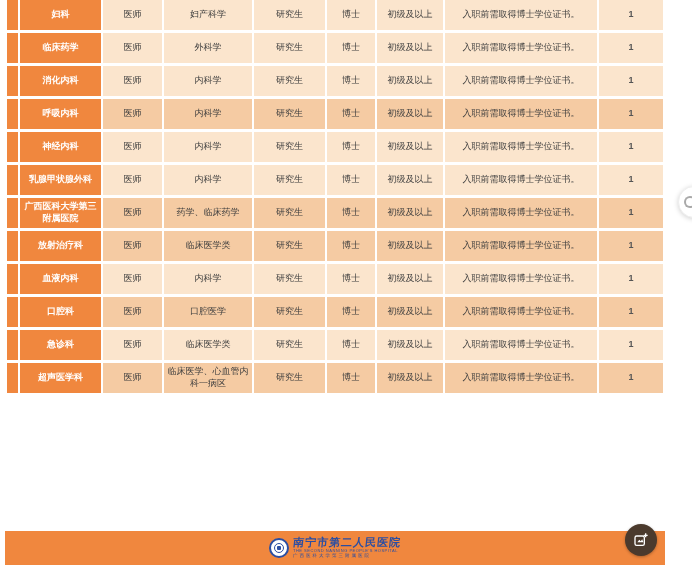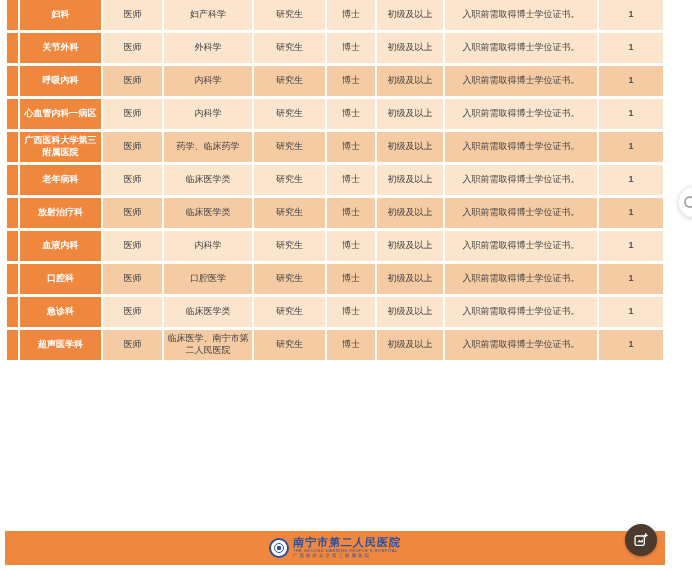--- a/index.html
+++ b/index.html
@@ -139,122 +139,133 @@
       <td class="data">医师</td>
       <td class="data">妇产科学</td>
       <td class="data">研究生</td>
       <td class="data">博士</td>
       <td class="data">初级及以上</td>
       <td class="data">入职前需取得博士学位证书。</td>
       <td class="data count">1</td>
     </tr>
         <tr class="light">
       <td class="strip"></td>
-      <td class="dept">关节外科</td>
+      <td class="dept">临床药学</td>
       <td class="data">医师</td>
       <td class="data">外科学</td>
       <td class="data">研究生</td>
       <td class="data">博士</td>
       <td class="data">初级及以上</td>
       <td class="data">入职前需取得博士学位证书。</td>
       <td class="data count">1</td>
     </tr>
+        <tr class="light">
+      <td class="strip"></td>
+      <td class="dept">消化内科</td>
+      <td class="data">医师</td>
+      <td class="data">内科学</td>
+      <td class="data">研究生</td>
+      <td class="data">博士</td>
+      <td class="data">初级及以上</td>
+      <td class="data">入职前需取得博士学位证书。</td>
+      <td class="data count">1</td>
+    </tr>
         <tr class="dark">
       <td class="strip"></td>
       <td class="dept">呼吸内科</td>
       <td class="data">医师</td>
       <td class="data">内科学</td>
       <td class="data">研究生</td>
       <td class="data">博士</td>
       <td class="data">初级及以上</td>
       <td class="data">入职前需取得博士学位证书。</td>
       <td class="data count">1</td>
     </tr>
         <tr class="light">
       <td class="strip"></td>
-      <td class="dept">心血管内科一病区</td>
+      <td class="dept">神经内科</td>
+      <td class="data">医师</td>
+      <td class="data">内科学</td>
+      <td class="data">研究生</td>
+      <td class="data">博士</td>
+      <td class="data">初级及以上</td>
+      <td class="data">入职前需取得博士学位证书。</td>
+      <td class="data count">1</td>
+    </tr>
+        <tr class="light">
+      <td class="strip"></td>
+      <td class="dept">乳腺甲状腺外科</td>
       <td class="data">医师</td>
       <td class="data">内科学</td>
       <td class="data">研究生</td>
       <td class="data">博士</td>
       <td class="data">初级及以上</td>
       <td class="data">入职前需取得博士学位证书。</td>
       <td class="data count">1</td>
     </tr>
         <tr class="dark">
       <td class="strip"></td>
       <td class="dept">广西医科大学第三附属医院</td>
       <td class="data">医师</td>
       <td class="data">药学、临床药学</td>
       <td class="data">研究生</td>
       <td class="data">博士</td>
       <td class="data">初级及以上</td>
       <td class="data">入职前需取得博士学位证书。</td>
       <td class="data count">1</td>
     </tr>
-        <tr class="light">
-      <td class="strip"></td>
-      <td class="dept">老年病科</td>
+        <tr class="dark">
+      <td class="strip"></td>
+      <td class="dept">放射治疗科</td>
       <td class="data">医师</td>
       <td class="data">临床医学类</td>
       <td class="data">研究生</td>
       <td class="data">博士</td>
       <td class="data">初级及以上</td>
       <td class="data">入职前需取得博士学位证书。</td>
       <td class="data count">1</td>
     </tr>
-        <tr class="dark">
-      <td class="strip"></td>
-      <td class="dept">放射治疗科</td>
+        <tr class="light">
+      <td class="strip"></td>
+      <td class="dept">血液内科</td>
+      <td class="data">医师</td>
+      <td class="data">内科学</td>
+      <td class="data">研究生</td>
+      <td class="data">博士</td>
+      <td class="data">初级及以上</td>
+      <td class="data">入职前需取得博士学位证书。</td>
+      <td class="data count">1</td>
+    </tr>
+        <tr class="dark">
+      <td class="strip"></td>
+      <td class="dept">口腔科</td>
+      <td class="data">医师</td>
+      <td class="data">口腔医学</td>
+      <td class="data">研究生</td>
+      <td class="data">博士</td>
+      <td class="data">初级及以上</td>
+      <td class="data">入职前需取得博士学位证书。</td>
+      <td class="data count">1</td>
+    </tr>
+        <tr class="light">
+      <td class="strip"></td>
+      <td class="dept">急诊科</td>
       <td class="data">医师</td>
       <td class="data">临床医学类</td>
       <td class="data">研究生</td>
       <td class="data">博士</td>
       <td class="data">初级及以上</td>
       <td class="data">入职前需取得博士学位证书。</td>
       <td class="data count">1</td>
     </tr>
-        <tr class="light">
-      <td class="strip"></td>
-      <td class="dept">血液内科</td>
-      <td class="data">医师</td>
-      <td class="data">内科学</td>
-      <td class="data">研究生</td>
-      <td class="data">博士</td>
-      <td class="data">初级及以上</td>
-      <td class="data">入职前需取得博士学位证书。</td>
-      <td class="data count">1</td>
-    </tr>
-        <tr class="dark">
-      <td class="strip"></td>
-      <td class="dept">口腔科</td>
-      <td class="data">医师</td>
-      <td class="data">口腔医学</td>
-      <td class="data">研究生</td>
-      <td class="data">博士</td>
-      <td class="data">初级及以上</td>
-      <td class="data">入职前需取得博士学位证书。</td>
-      <td class="data count">1</td>
-    </tr>
-        <tr class="light">
-      <td class="strip"></td>
-      <td class="dept">急诊科</td>
-      <td class="data">医师</td>
-      <td class="data">临床医学类</td>
-      <td class="data">研究生</td>
-      <td class="data">博士</td>
-      <td class="data">初级及以上</td>
-      <td class="data">入职前需取得博士学位证书。</td>
-      <td class="data count">1</td>
-    </tr>
         <tr class="dark">
       <td class="strip"></td>
       <td class="dept">超声医学科</td>
       <td class="data">医师</td>
-      <td class="data">临床医学、南宁市第二人民医院</td>
+      <td class="data">临床医学、心血管内科一病区</td>
       <td class="data">研究生</td>
       <td class="data">博士</td>
       <td class="data">初级及以上</td>
       <td class="data">入职前需取得博士学位证书。</td>
       <td class="data count">1</td>
     </tr>
       </tbody>
   </table>
 
   <div class="footer-bar">

